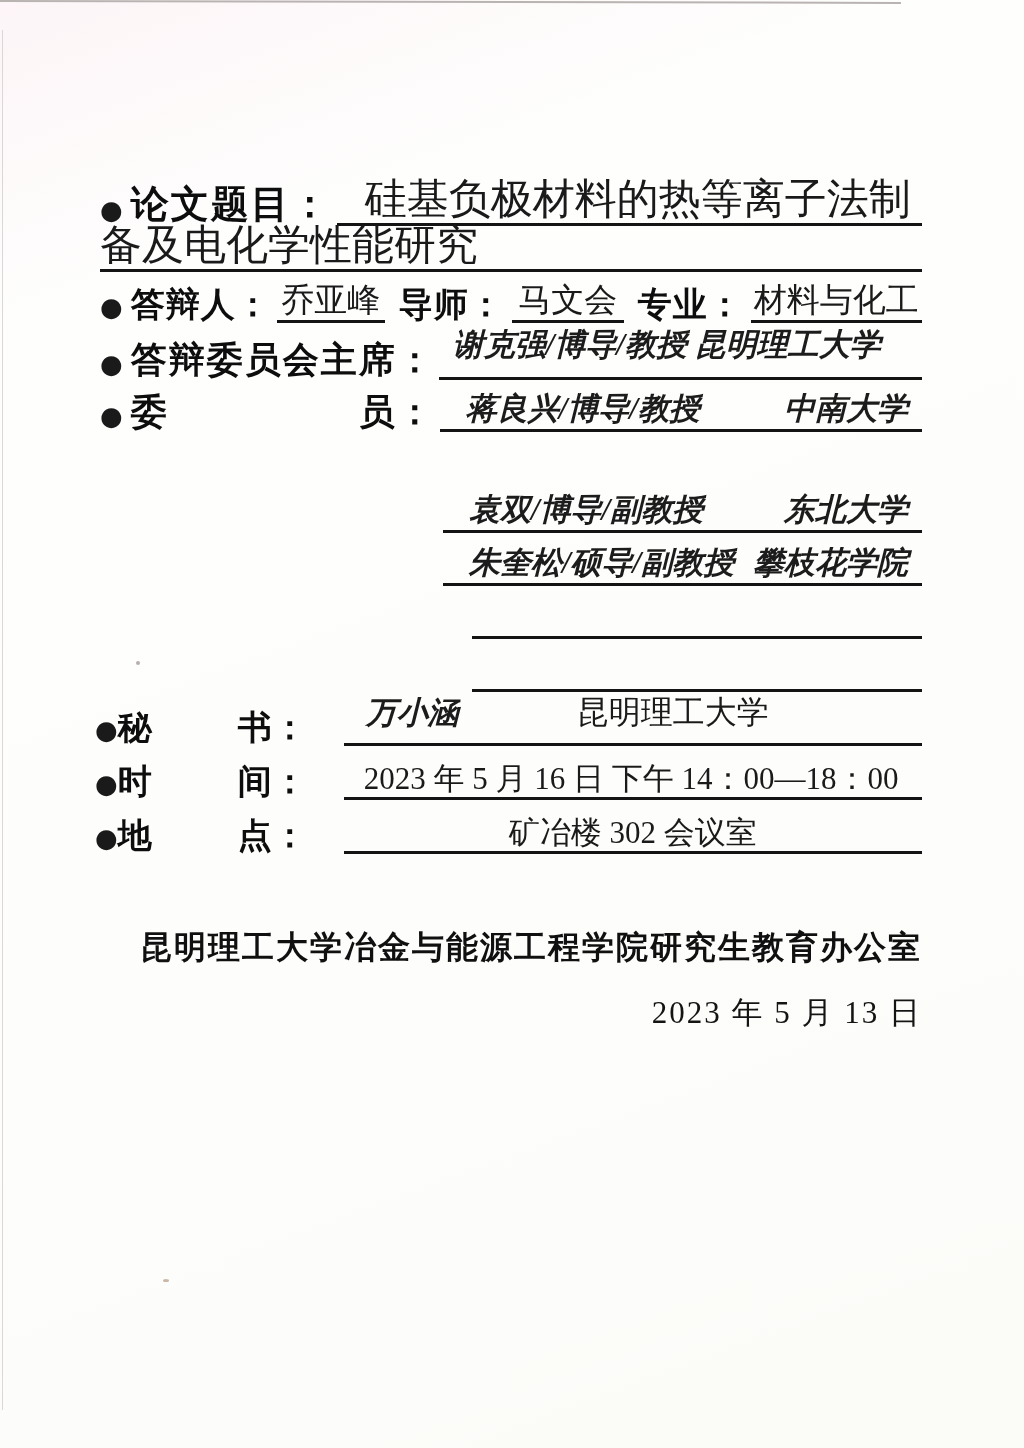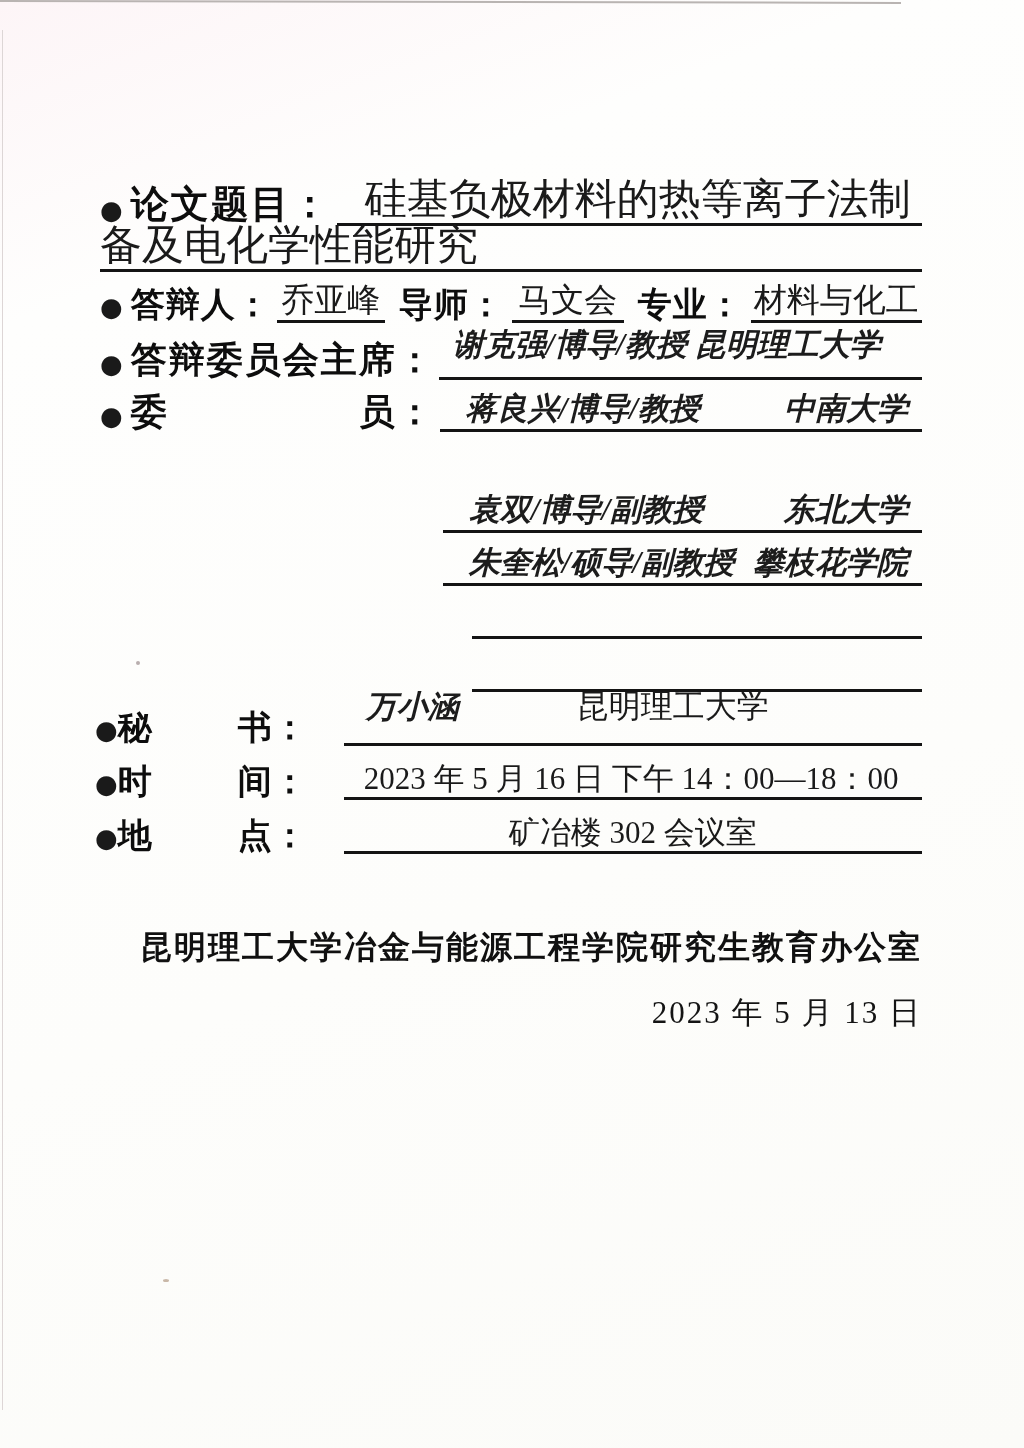--- a/index.html
+++ b/index.html
@@ -123,21 +123,21 @@
   <div class="row" style="left:472px;top:650px;width:450px;height:42px;">
     <span class="uline grow"></span>
   </div>
 
   <div class="row" style="left:95px;top:702px;width:827px;height:44px;">
     <span class="bullet">●</span>
     <span class="label lab-md spread" style="margin-left:0px;width:190px;">
       <span>秘</span>
       <span>书：</span>
     </span>
-    <span class="uline grow sm" style="margin-left:36px;display:flex;align-items:flex-end;padding-bottom:18px;">
+    <span class="uline grow sm" style="margin-left:36px;display:flex;align-items:flex-end;padding-bottom:12px;">
       <span class="val-script" style="margin-left:22px;">万小涵</span>
       <span class="val-print" style="margin-left:118px;font-size:32px;">昆明理工大学</span>
     </span>
   </div>
 
   <div class="row" style="left:95px;top:756px;width:827px;height:44px;">
     <span class="bullet">●</span>
     <span class="label lab-md spread" style="margin-left:0px;width:190px;">
       <span>时</span>
       <span>间：</span>

